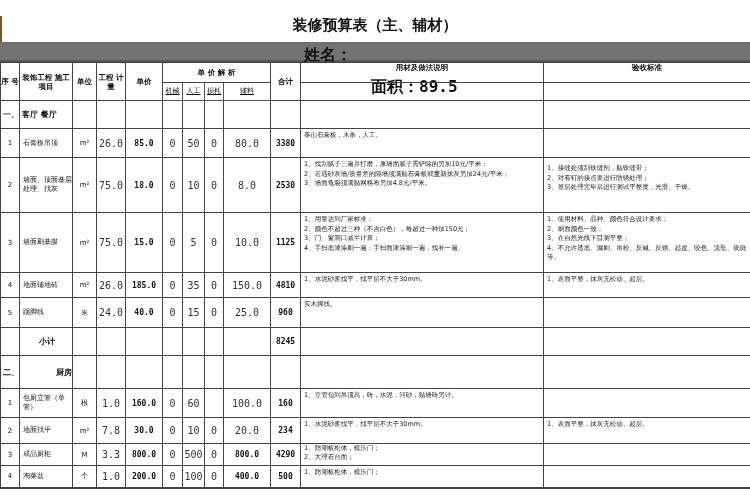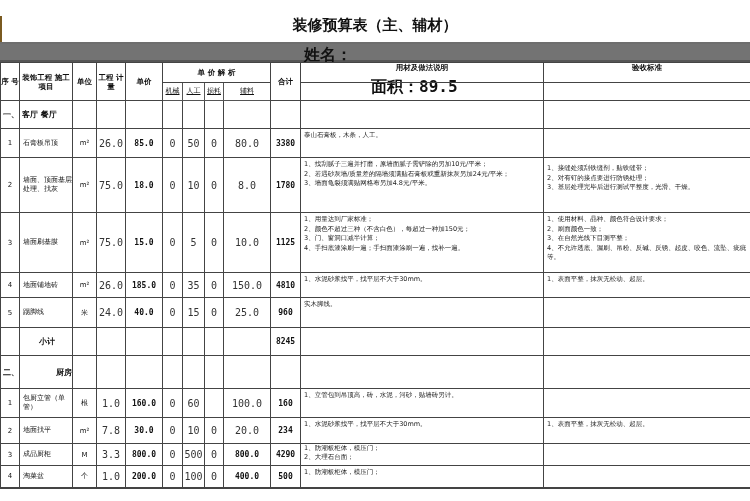--- a/index.html
+++ b/index.html
@@ -116,21 +116,21 @@
   <tr style="height:55px">
     <td class="c">2</td>
     <td class="name">墙面、顶面基层处理、找灰</td>
     <td class="c">m²</td>
     <td class="n">75.0</td>
     <td class="b">18.0</td>
     <td class="n">0</td>
     <td class="n">10</td>
     <td class="n">0</td>
     <td class="n">8.0</td>
-    <td class="b">1780</td>
+    <td class="b">2530</td>
     <td class="desc">
       <span class="line">1、找刮腻子三遍并打磨，原墙面腻子需铲除的另加10元/平米；</span>
       <span class="line">2、若遇砂灰墙/质量差的隔墙须满贴石膏板或重新抹灰另加24元/平米；</span>
       <span class="line">3、墙面龟裂须满贴网格布另加4.8元/平米。</span>
     </td>
     <td class="desc" style="padding-top:6px">
       <span class="line">1、接缝处须刮铁缝剂，贴铁缝带；</span>
       <span class="line">2、对有钉的接点要进行防锈处理；</span>
       <span class="line">3、基层处理完毕后进行测试平整度，光滑、干燥。</span>
     </td>

